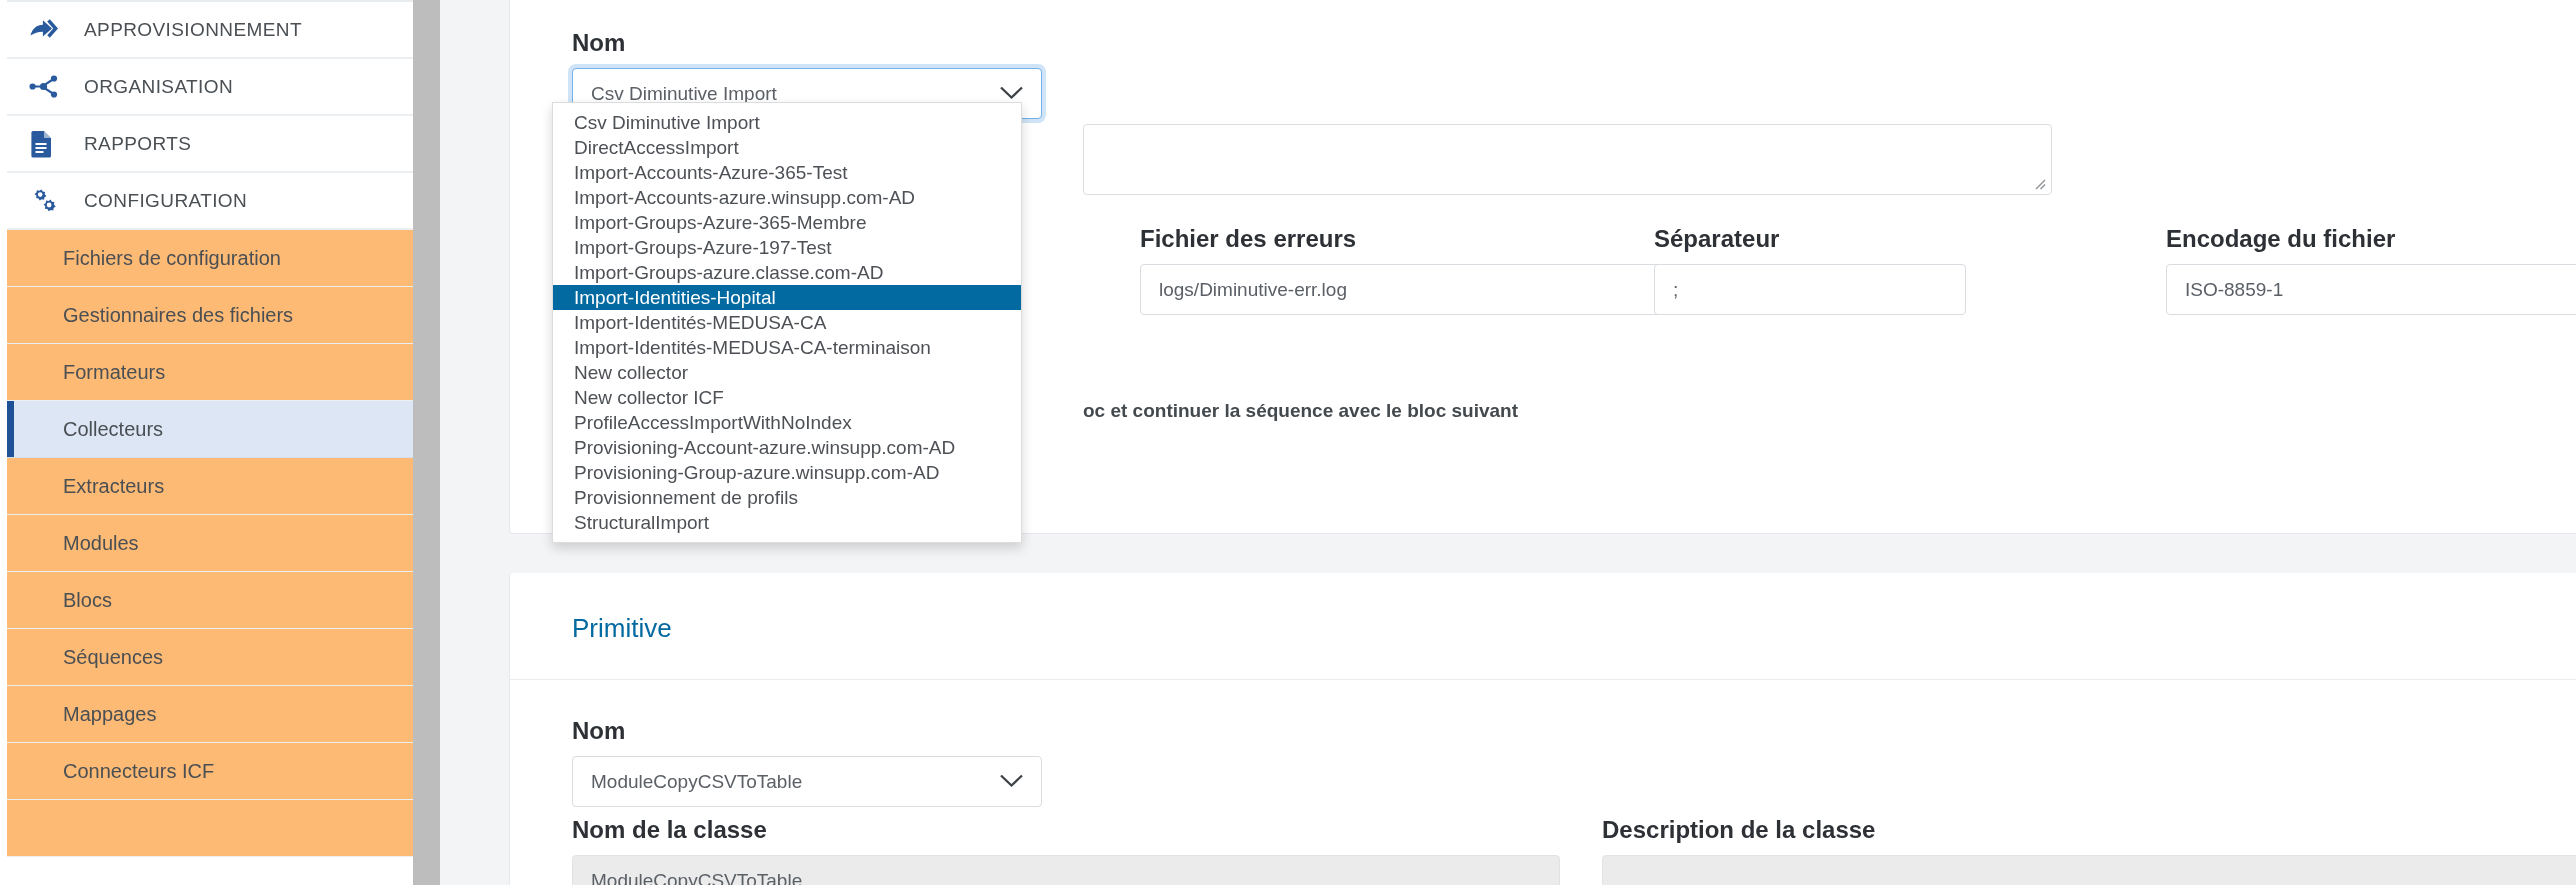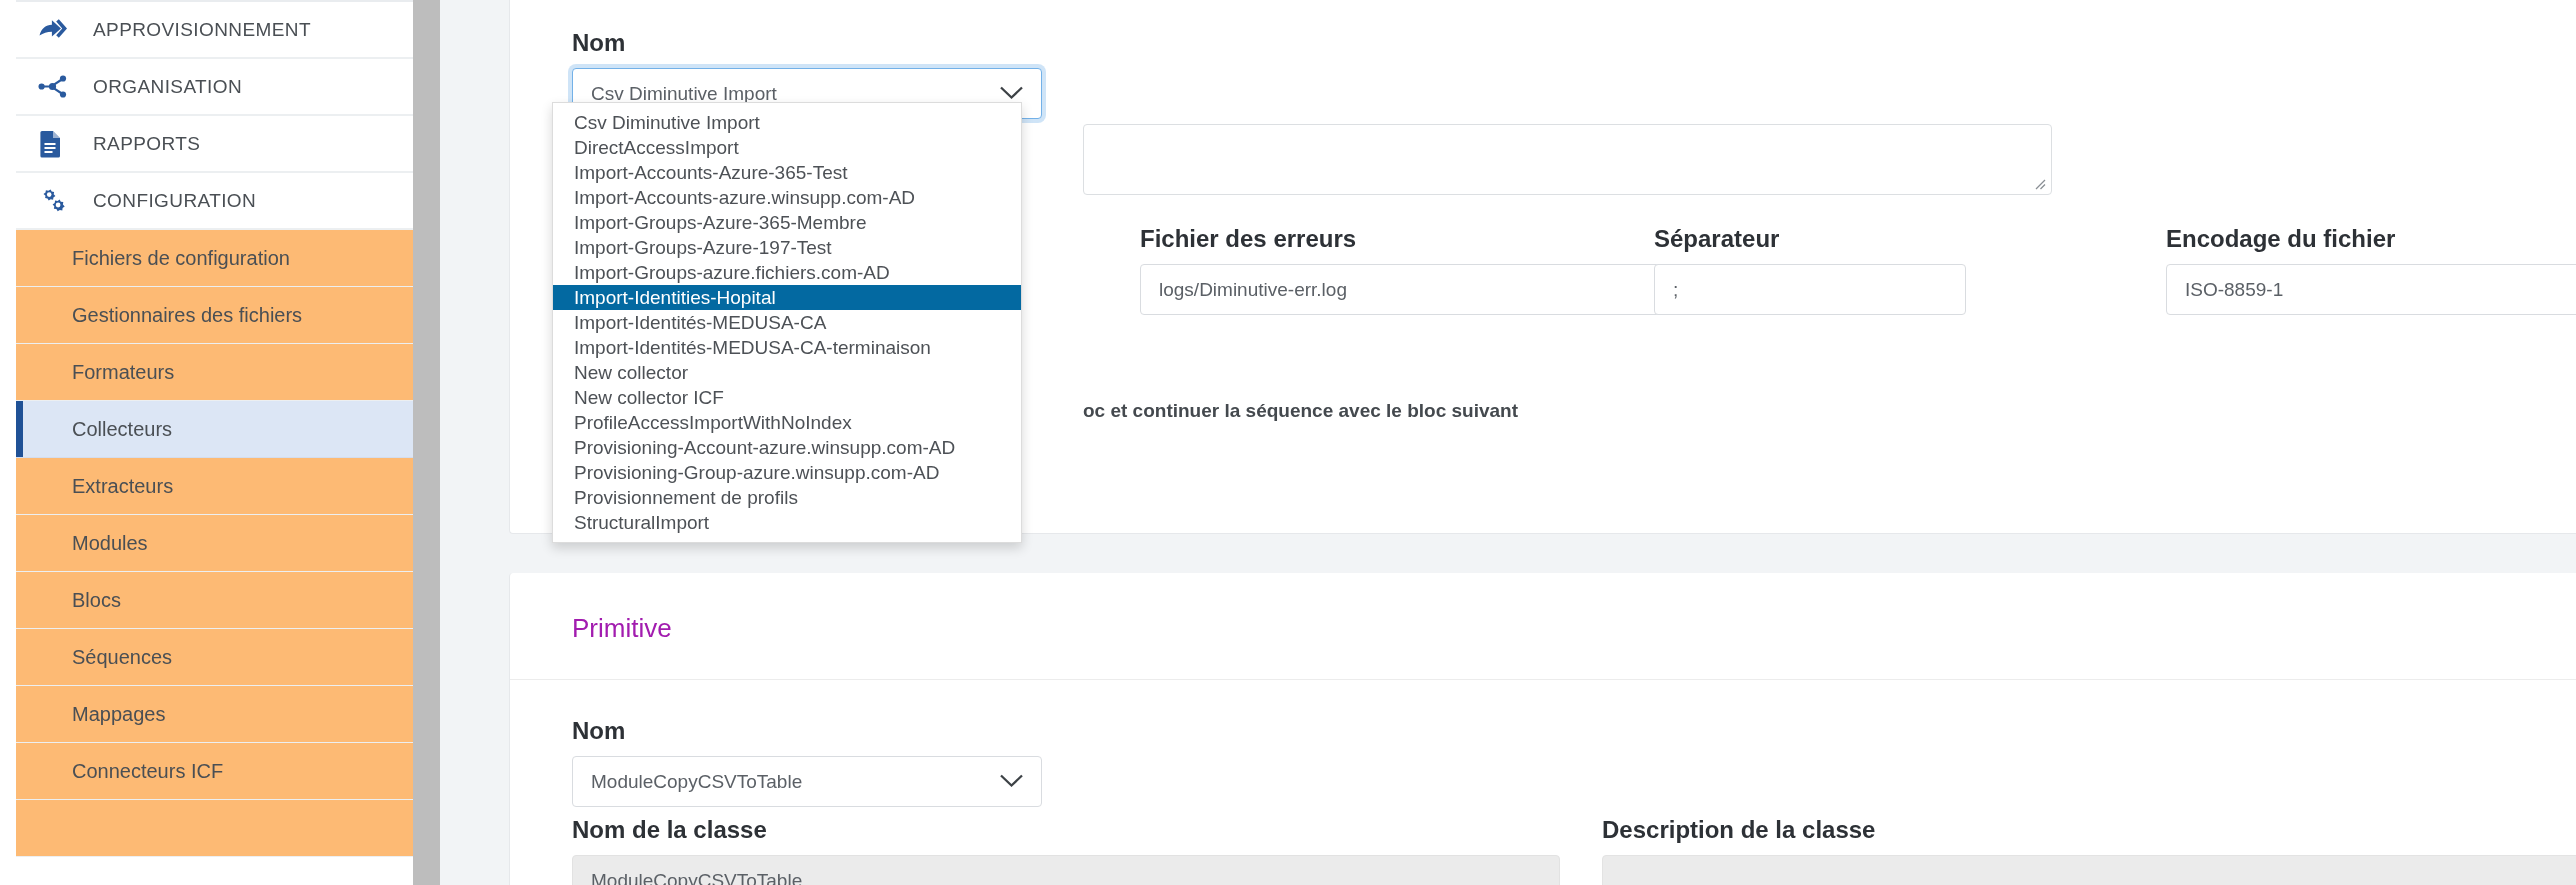--- a/index.html
+++ b/index.html
@@ -14,21 +14,21 @@
   #app {
     position: relative;
     width: 2576px;
     height: 886px;
     background: #ffffff;
   }
 
   
   #sidebar {
     position: absolute;
-    left: 16px; top: 0;
+    left: 7px; top: 0;
     width: 413px;
     height: 886px;
     background: #ffffff;
     border-top: 2px solid #e9ecef;
     overflow: hidden;
   }
   .nav-top {
     height: 57px;
     display: flex;
     align-items: center;
@@ -104,21 +104,21 @@
     border: 1px solid #e6e8eb;
     border-top: none;
     border-right: none;
     border-radius: 4px 0 0 4px;
   }
   #card-collector { top: -20px; height: 554px; }
   #card-primitive { top: 573px; height: 395px; }
 
   .card-title {
     font-size: 26px;
-    color: #a21caf;
+    color: #0369a1;
     padding: 40px 0 0 62px;
   }
   .card-title-rule {
     margin-top: 35px;
     border-bottom: 1px solid #ececec;
   }
 
   .field-label {
     font-size: 24px;
     color: #2d3136;
@@ -378,21 +378,21 @@
 
   </main>
 
   <div id="dropdown">
       <div class="dd-item">Csv Diminutive Import</div>
       <div class="dd-item">DirectAccessImport</div>
       <div class="dd-item">Import-Accounts-Azure-365-Test</div>
       <div class="dd-item">Import-Accounts-azure.winsupp.com-AD</div>
       <div class="dd-item">Import-Groups-Azure-365-Membre</div>
       <div class="dd-item">Import-Groups-Azure-197-Test</div>
-      <div class="dd-item">Import-Groups-azure.fichiers.com-AD</div>
+      <div class="dd-item">Import-Groups-azure.classe.com-AD</div>
       <div class="dd-item sel">Import-Identities-Hopital</div>
       <div class="dd-item">Import-Identités-MEDUSA-CA</div>
       <div class="dd-item">Import-Identités-MEDUSA-CA-terminaison</div>
       <div class="dd-item">New collector</div>
       <div class="dd-item">New collector ICF</div>
       <div class="dd-item">ProfileAccessImportWithNoIndex</div>
       <div class="dd-item">Provisioning-Account-azure.winsupp.com-AD</div>
       <div class="dd-item">Provisioning-Group-azure.winsupp.com-AD</div>
       <div class="dd-item">Provisionnement de profils</div>
       <div class="dd-item">StructuralImport</div>

